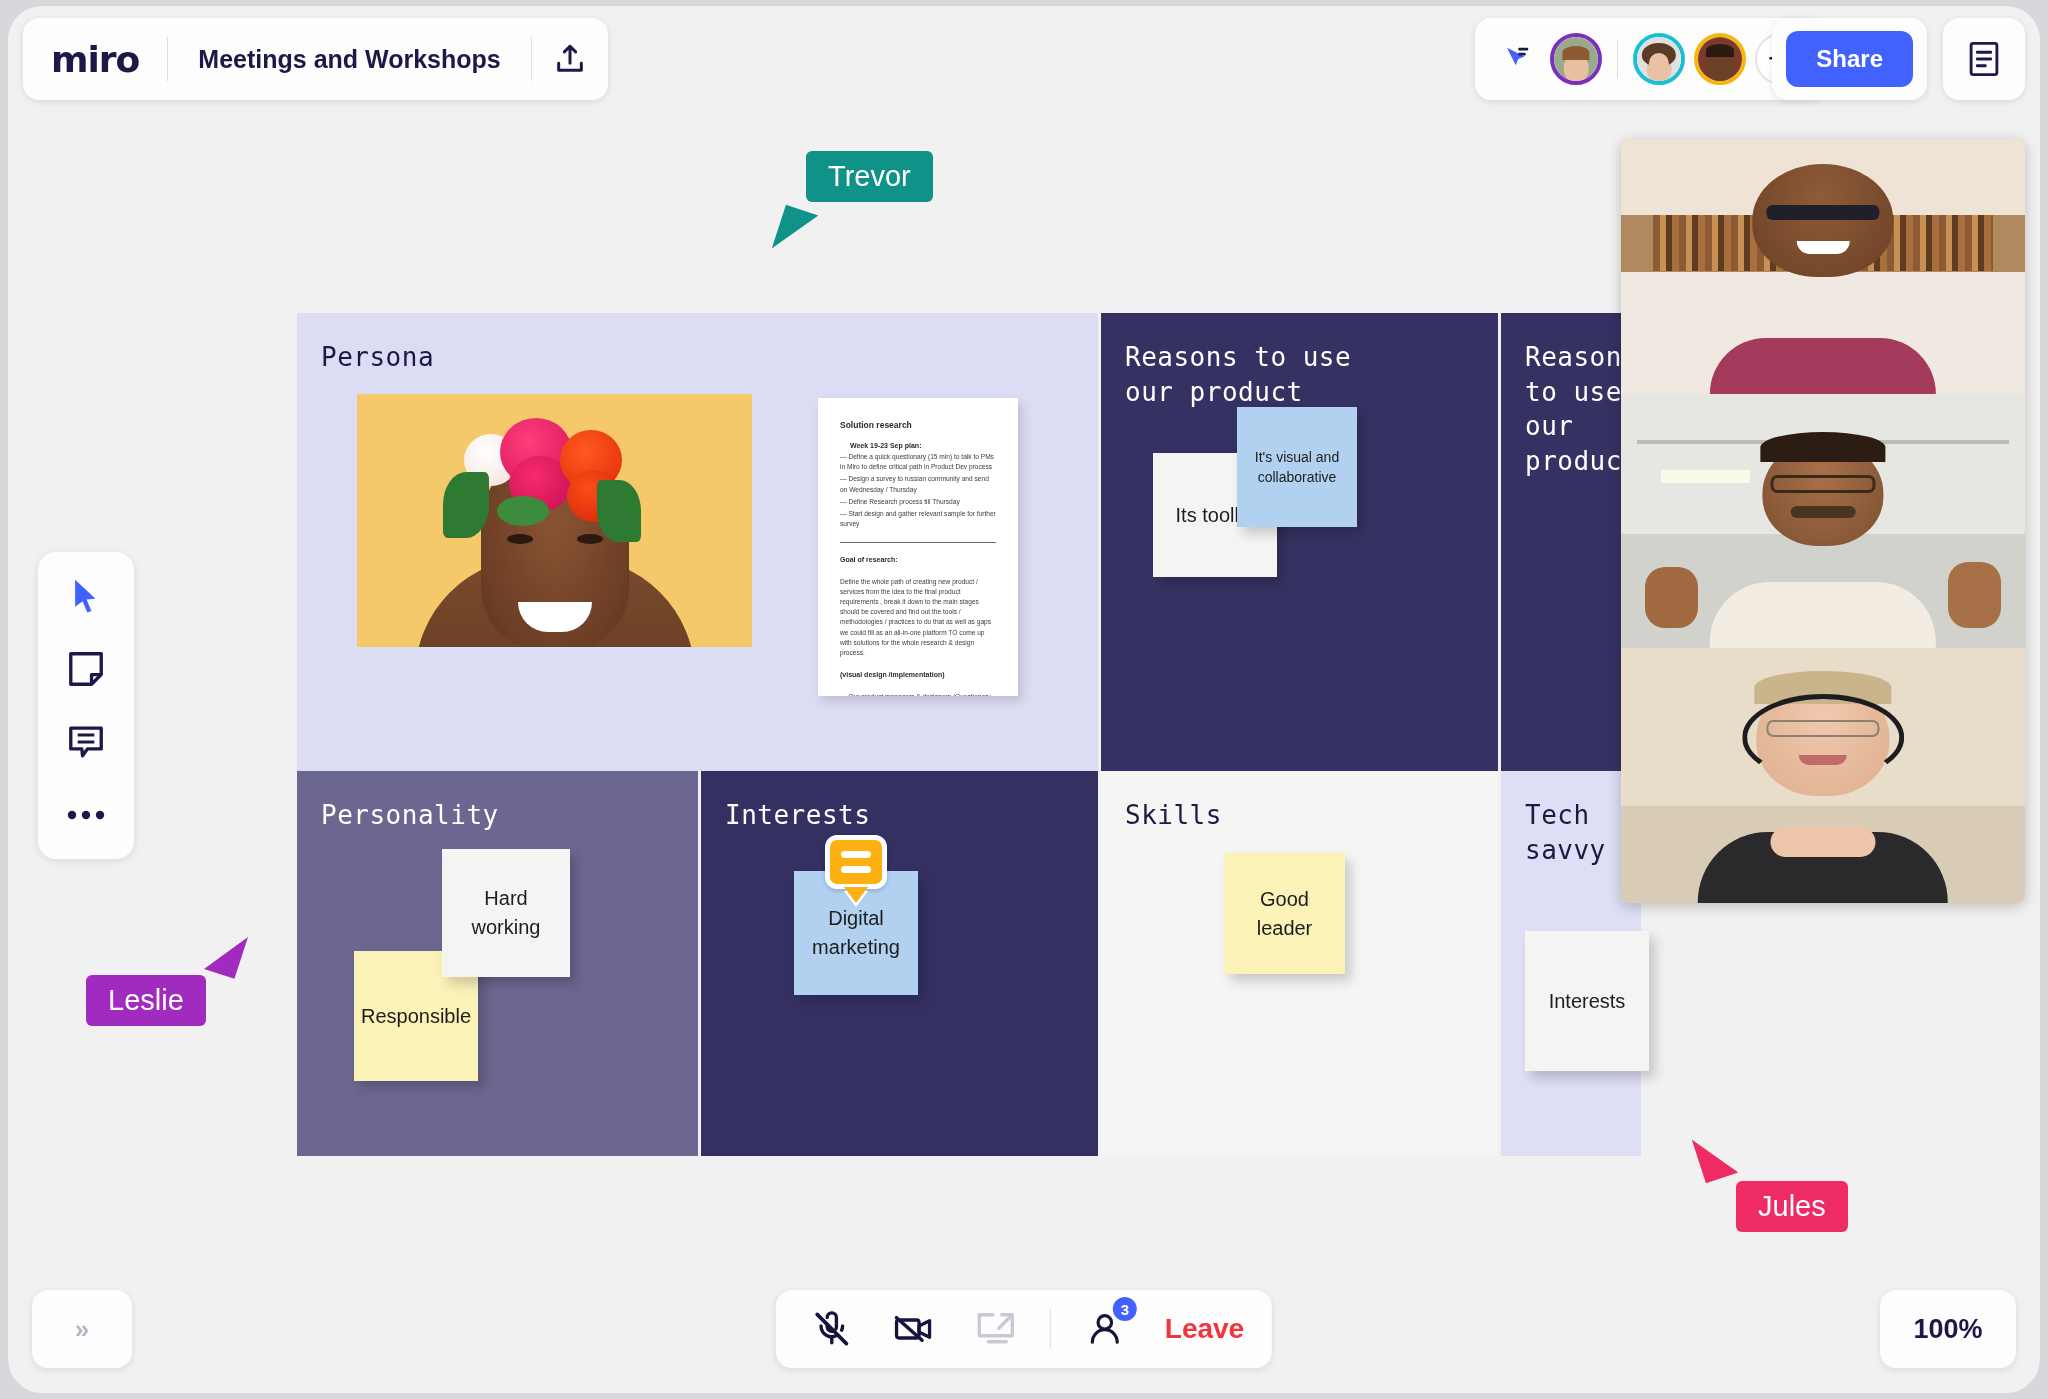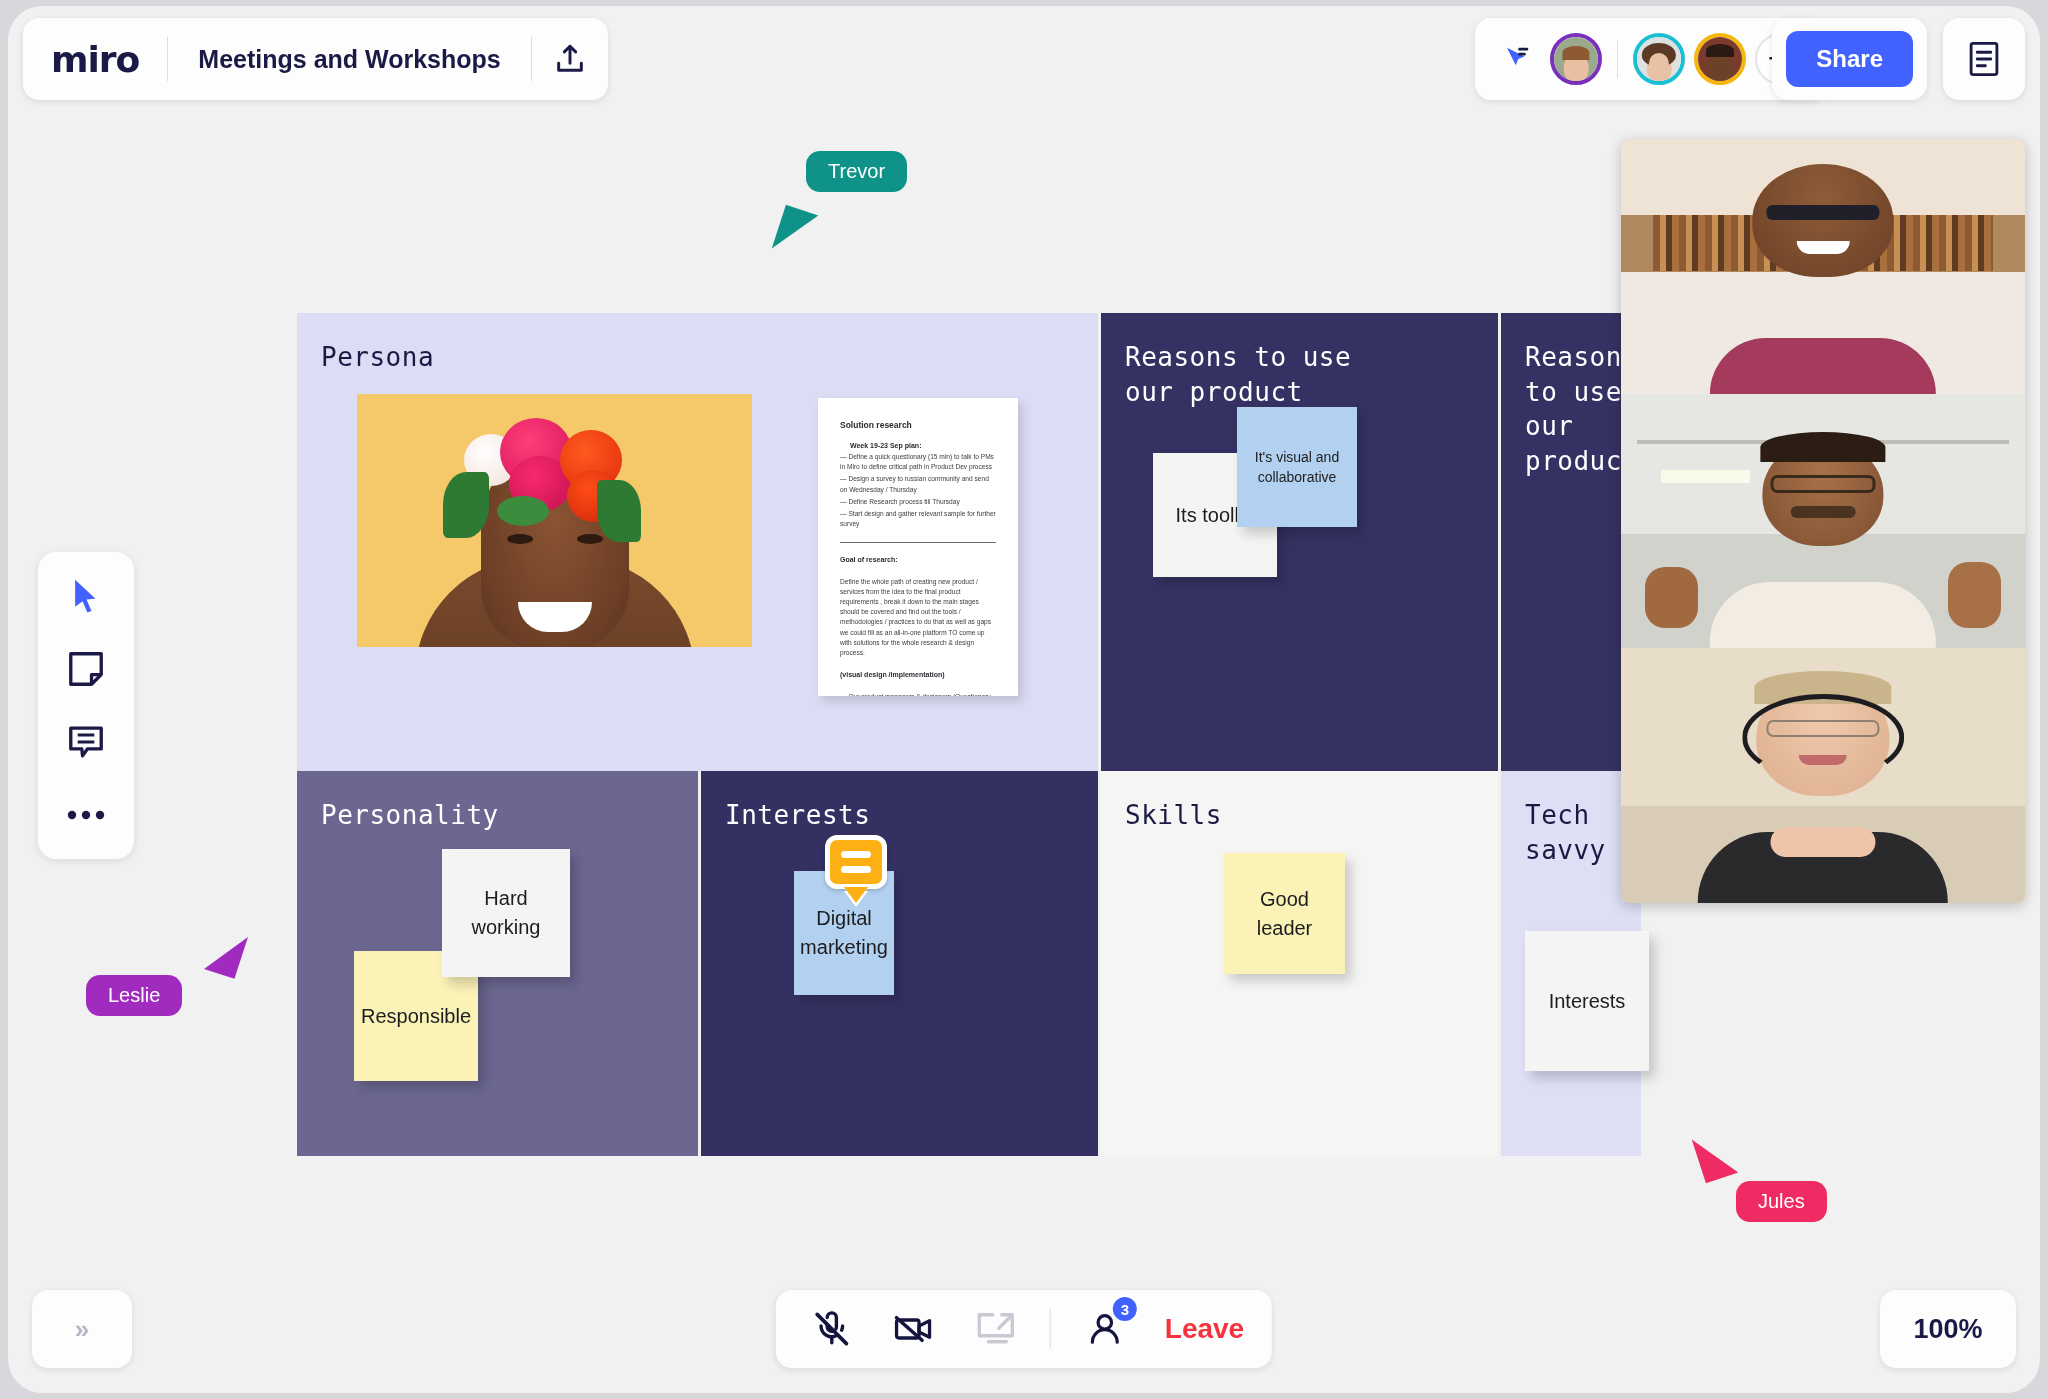--- a/index.html
+++ b/index.html
@@ -182,22 +182,22 @@
     display: flex; flex-direction: column;
     align-items: center; justify-content: space-evenly;
   }
   .tool { width: 58px; height: 58px; display: flex;
           align-items: center; justify-content: center; cursor: pointer; }
 
   
   .cursor-group { position: absolute; }
   .cur-label {
     position: absolute;
-    color: #fff; font-size: 20px; font-weight: 400;
-    padding: 9px 22px; border-radius: 14px; white-space: nowrap;
+    color: #fff; font-size: 29px; font-weight: 400;
+    padding: 9px 22px; border-radius: 6px; white-space: nowrap;
     font-family: "Liberation Sans", sans-serif;
   }
   .cur-arrow { position: absolute; width: 0; height: 0; }
 
   
   #video-panel {
     position: absolute; right: 15px; top: 133px;
     width: 404px; height: 764px;
     border-radius: 8px; overflow: hidden;
     box-shadow: 0 3px 14px rgba(0,0,0,0.22);
@@ -294,21 +294,21 @@
 
     <div class="cell c-personality">
       <div class="cell-title t-light">Personality</div>
       <div class="sticky s-yellow" style="left:57px; top:180px; width:124px; height:130px;">Responsible</div>
       <div class="sticky s-white" style="left:145px; top:78px; width:128px; height:128px;">Hard working</div>
     </div>
 
     <div class="cell c-interests">
       <div class="sep-v" style="left:-3px"></div>
       <div class="cell-title t-light">Interests</div>
-      <div class="sticky s-blue" style="left:93px; top:100px; width:100px; height:124px;">Digital
+      <div class="sticky s-blue" style="left:93px; top:100px; width:124px; height:124px;">Digital
 marketing</div>
       <div class="cmt-badge" style="left:124px; top:64px;">
         <div class="cmt-line" style="top:11px; width:30px;"></div>
         <div class="cmt-line" style="top:26px; width:30px;"></div>
       </div>
     </div>
 
     <div class="cell c-skills">
       <div class="sep-v" style="left:-3px"></div>
       <div class="cell-title t-dark">Skills</div>

